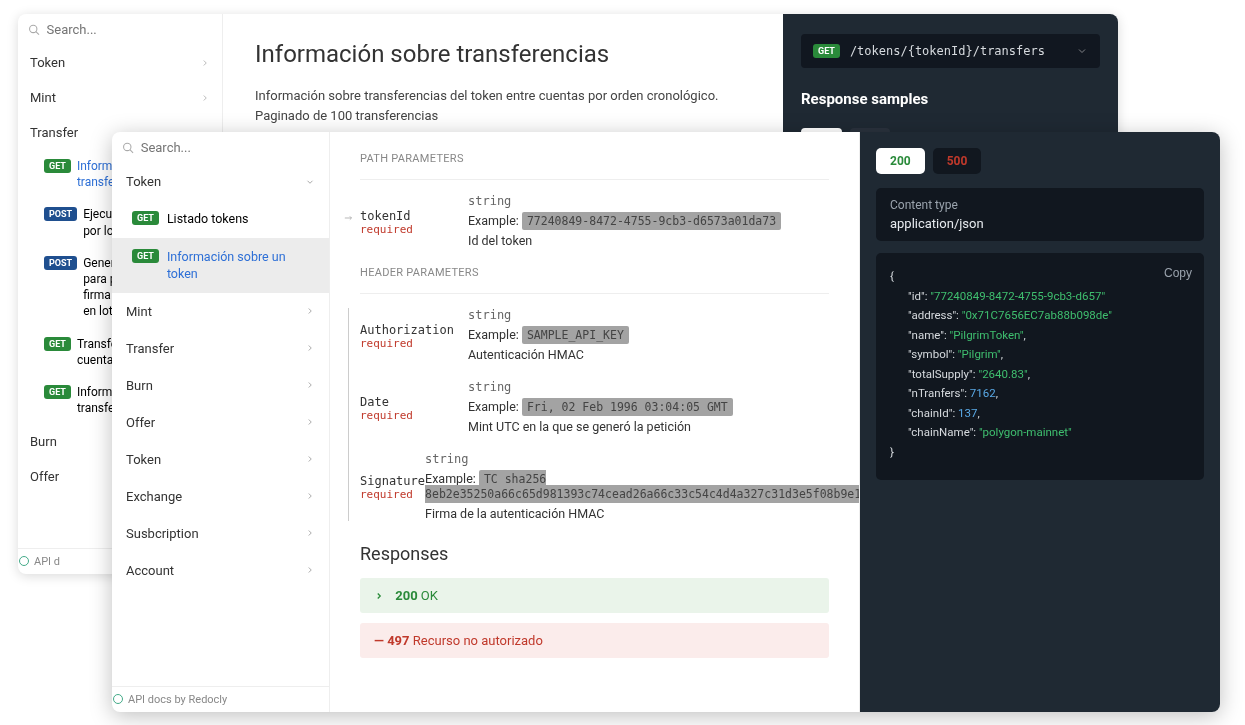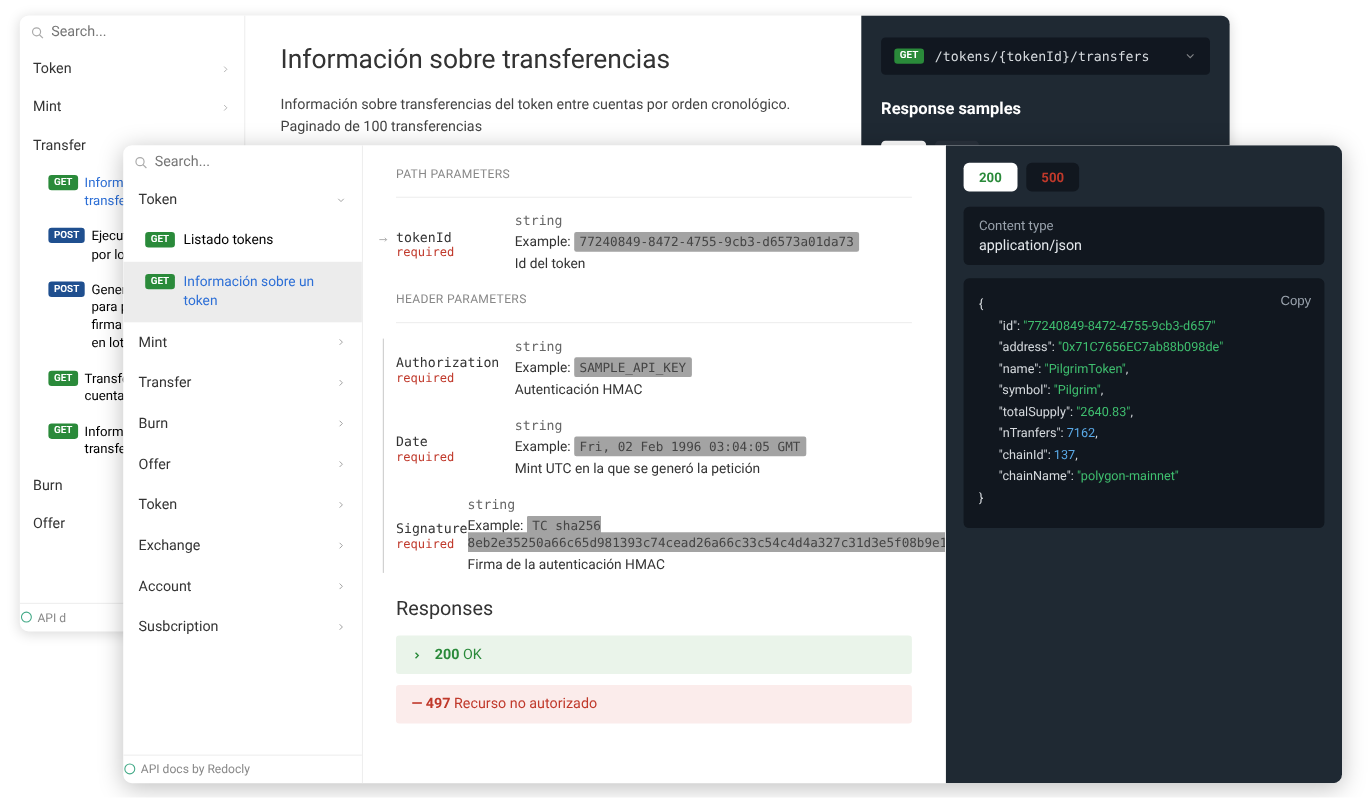--- a/index.html
+++ b/index.html
@@ -236,27 +236,27 @@
             <polyline points="9 6 15 12 9 18"></polyline>
           </svg>
         </div>
       <div class="front-nav-item">
           <span>Exchange</span>
           <svg class="chev" viewBox="0 0 24 24" fill="none" stroke="#333" stroke-width="2">
             <polyline points="9 6 15 12 9 18"></polyline>
           </svg>
         </div>
       <div class="front-nav-item">
+          <span>Susbcription</span>
+          <svg class="chev" viewBox="0 0 24 24" fill="none" stroke="#333" stroke-width="2">
+            <polyline points="9 6 15 12 9 18"></polyline>
+          </svg>
+        </div>
+      <div class="front-nav-item">
           <span>Account</span>
-          <svg class="chev" viewBox="0 0 24 24" fill="none" stroke="#333" stroke-width="2">
-            <polyline points="9 6 15 12 9 18"></polyline>
-          </svg>
-        </div>
-      <div class="front-nav-item">
-          <span>Susbcription</span>
           <svg class="chev" viewBox="0 0 24 24" fill="none" stroke="#333" stroke-width="2">
             <polyline points="9 6 15 12 9 18"></polyline>
           </svg>
         </div>
     </div>
     <div class="footer-credit">
       <svg width="12" height="12" viewBox="0 0 24 24" fill="none" stroke="#4a8" stroke-width="2">
           <circle cx="12" cy="12" r="9"></circle>
         </svg><span>API docs by Redocly</span>
     </div>

